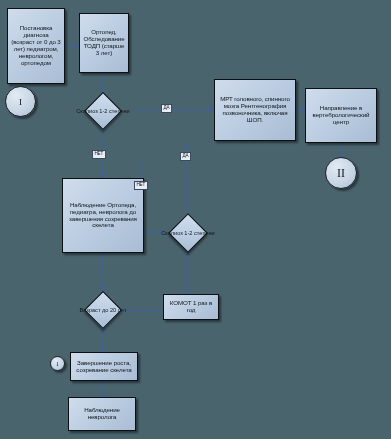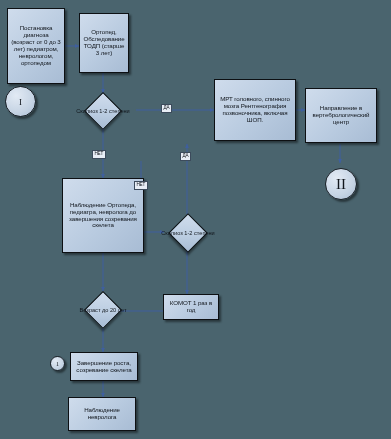--- a/index.html
+++ b/index.html
@@ -174,21 +174,21 @@
   </div>
 
   <div class="node proc" style="left:68px; top:397px; width:68px; height:34px;">
     <span class="txt">Наблюдение невролога</span>
   </div>
 
   <div class="circle" style="left:5px; top:86px; width:29px; height:29px; font-size:9px;">
     <span>I</span>
   </div>
 
-  <div class="circle" style="left:325px; top:168px; width:30px; height:30px; font-size:15px;">
+  <div class="circle" style="left:325px; top:157px; width:30px; height:30px; font-size:12px;">
     <span>II</span>
   </div>
 
   <div class="circle" style="left:50px; top:356px; width:13px; height:13px; font-size:6px;">
     <span>1</span>
   </div>
 
   <div class="edge-label" style="left:92px; top:150px;">
     <span>НЕТ</span>
   </div>

